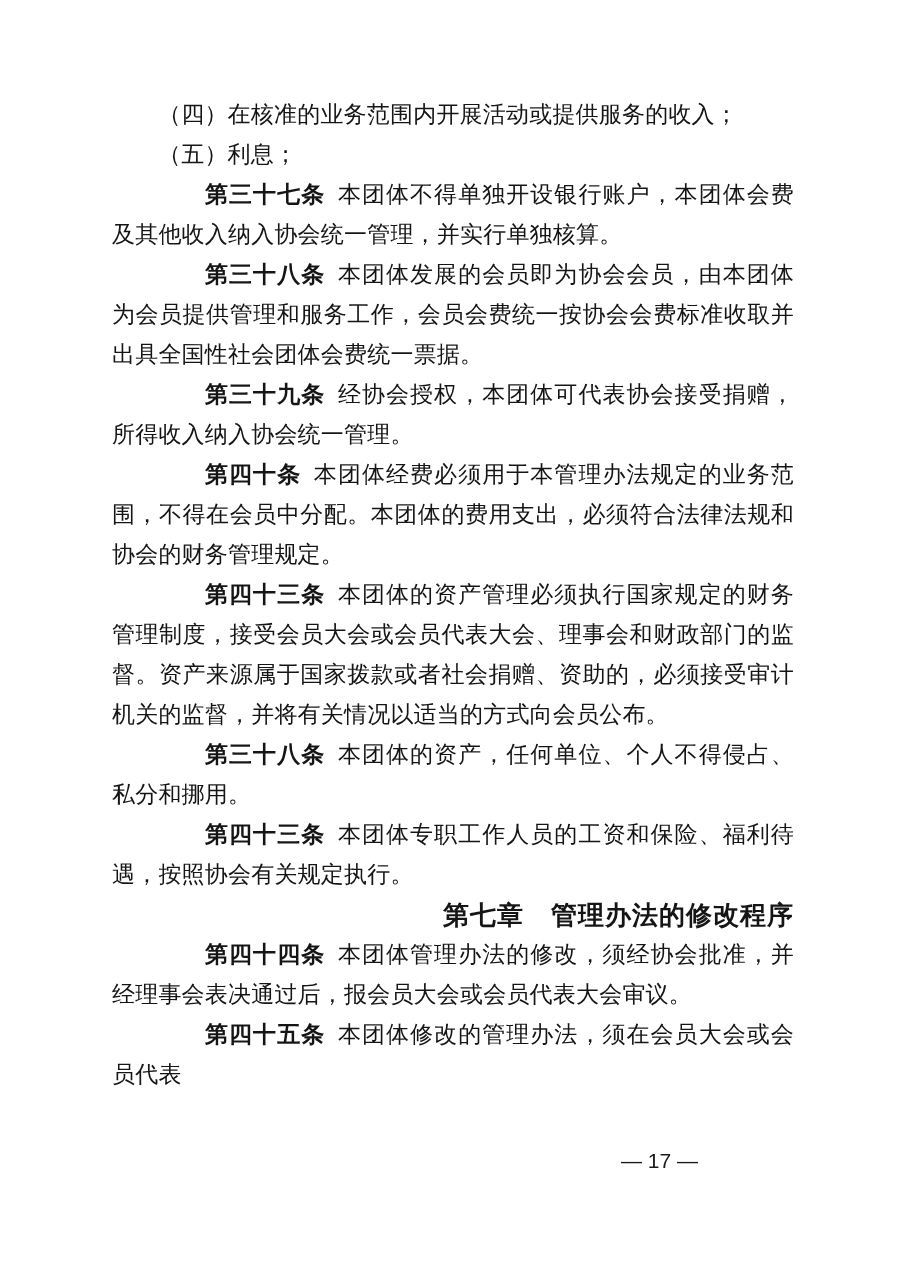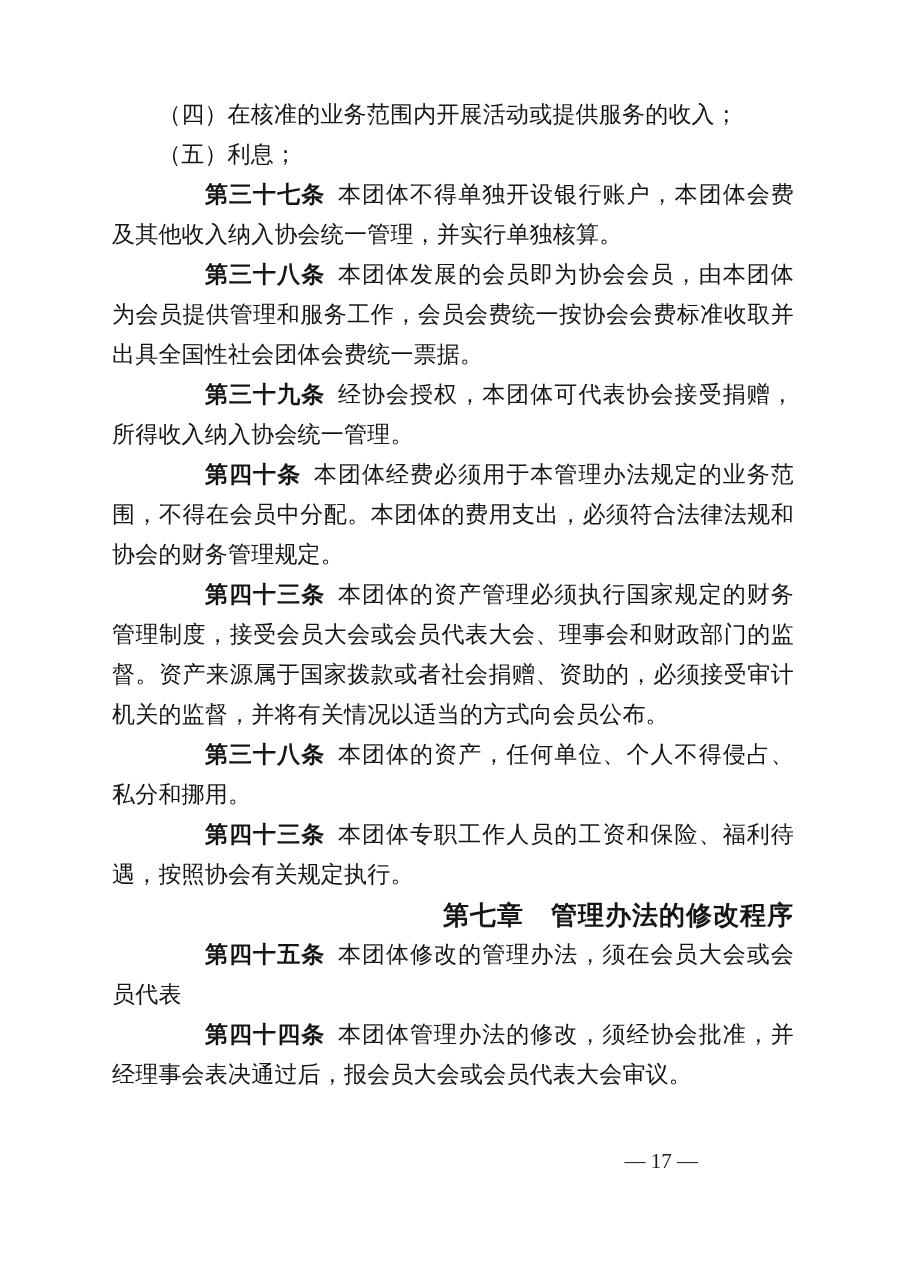--- a/index.html
+++ b/index.html
@@ -41,21 +41,21 @@
     text-align: right;
     letter-spacing: 1px;
   }
   .page-footer {
     position: absolute;
     top: 1148px;
     right: 138px;
     font-size: 21px;
     line-height: 26px;
     color: #1a1a1a;
-    font-family: Liberation Serif, serif;
+    font-family: Liberation Sans, sans-serif;
   }
 </style>
 </head>
 <body>
 
 <div class="page">
   <div class="content">
 
     <p class="para"><span class="lead"></span><span>（四）在核准的业务范围内开展活动或提供服务的收入；</span></p>
 
@@ -71,20 +71,20 @@
     <p class="para"><span class="lead">第四十条</span><span>本团体经费必须用于本管理办法规定的业务范围，不得在会员中分配。本团体的费用支出，必须符合法律法规和协会的财务管理规定。</span></p>
 
     <p class="para"><span class="lead">第四十三条</span><span>本团体的资产管理必须执行国家规定的财务管理制度，接受会员大会或会员代表大会、理事会和财政部门的监督。资产来源属于国家拨款或者社会捐赠、资助的，必须接受审计机关的监督，并将有关情况以适当的方式向会员公布。</span></p>
 
     <p class="para"><span class="lead">第三十八条</span><span>本团体的资产，任何单位、个人不得侵占、私分和挪用。</span></p>
 
     <p class="para"><span class="lead">第四十三条</span><span>本团体专职工作人员的工资和保险、福利待遇，按照协会有关规定执行。</span></p>
 
     <h2 class="chapter-heading">第七章　管理办法的修改程序</h2>
 
+    <p class="para"><span class="lead">第四十四条</span><span>本团体管理办法的修改，须经协会批准，并经理事会表决通过后，报会员大会或会员代表大会审议。</span></p>
+
     <p class="para"><span class="lead">第四十五条</span><span>本团体修改的管理办法，须在会员大会或会员代表</span></p>
-
-    <p class="para"><span class="lead">第四十四条</span><span>本团体管理办法的修改，须经协会批准，并经理事会表决通过后，报会员大会或会员代表大会审议。</span></p>
 
   </div>
 
   <div class="page-footer">— 17 —</div>
 </div>
 
 </body></html>

